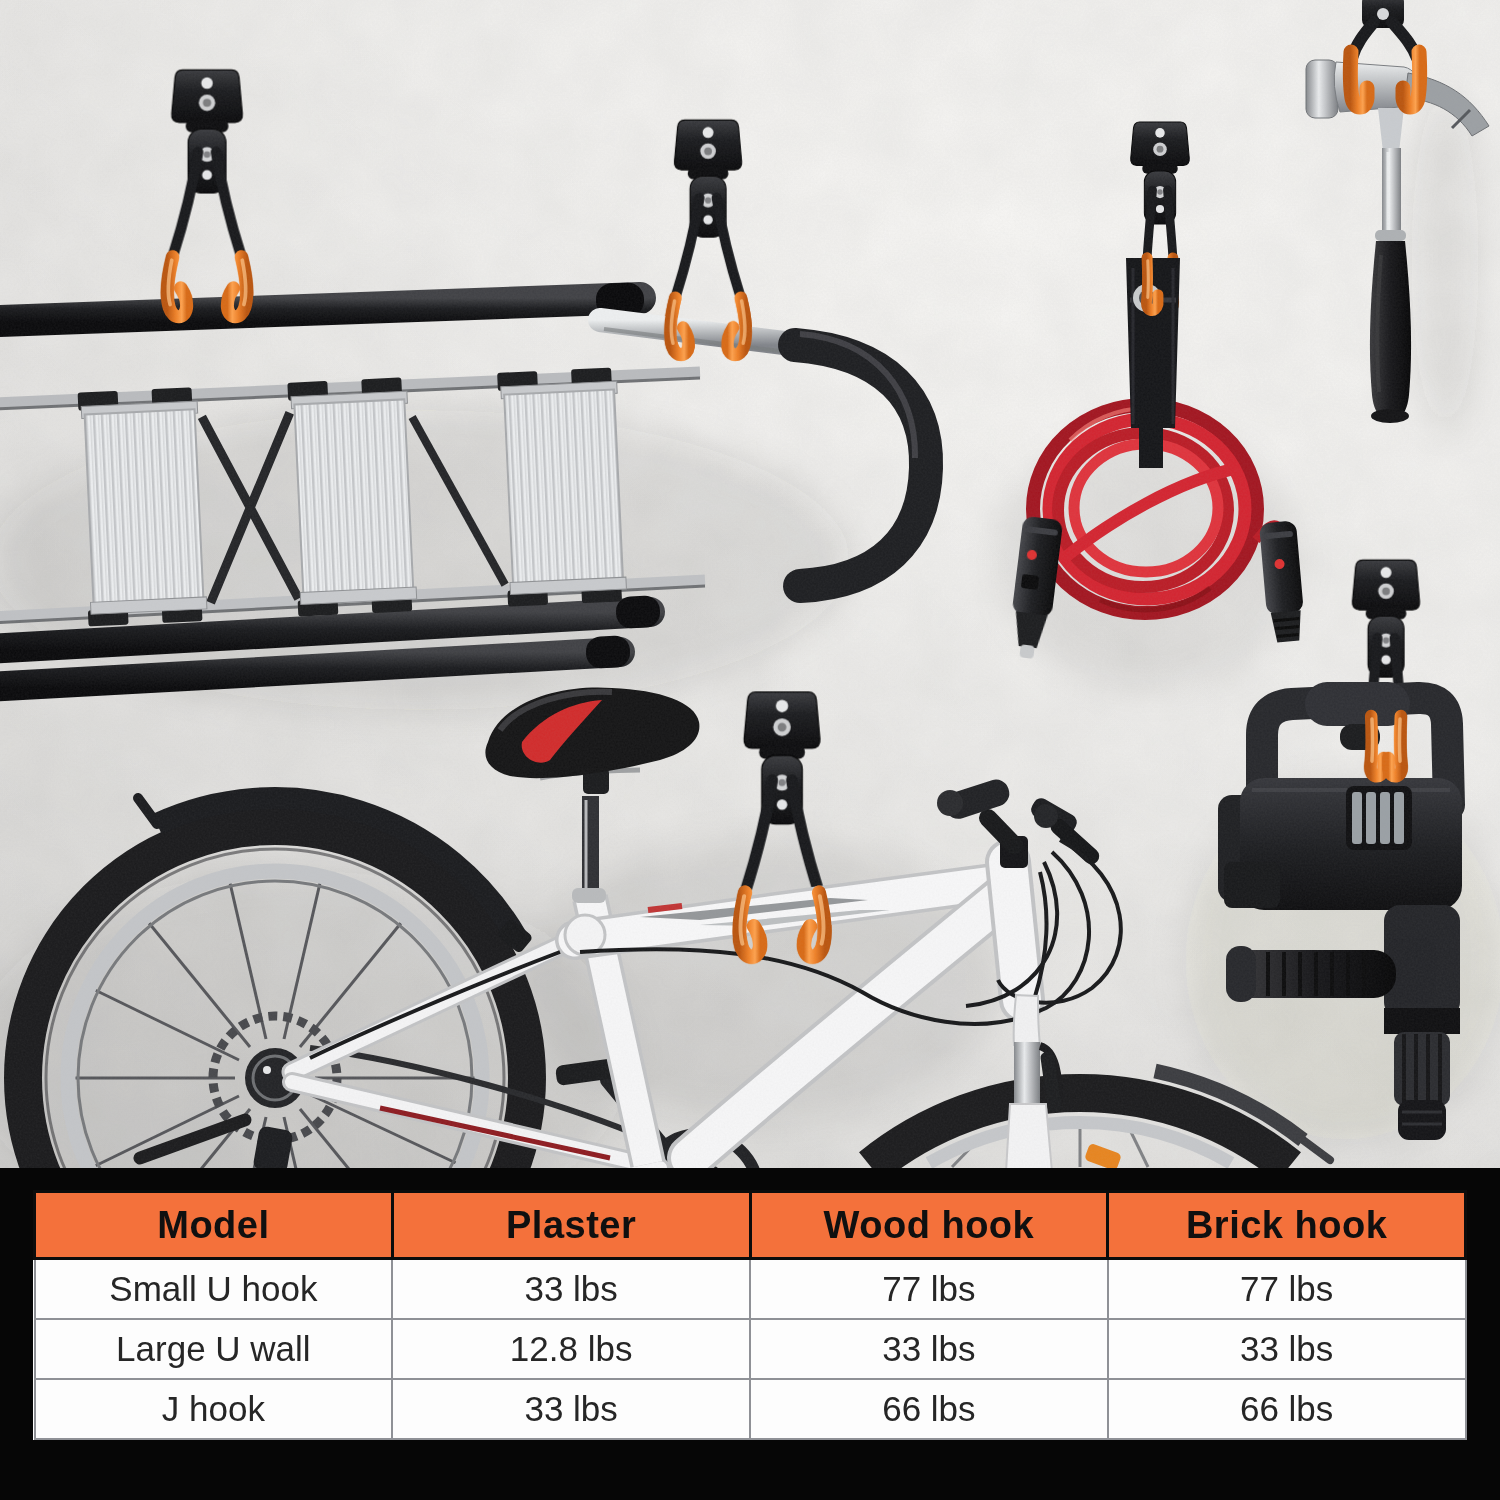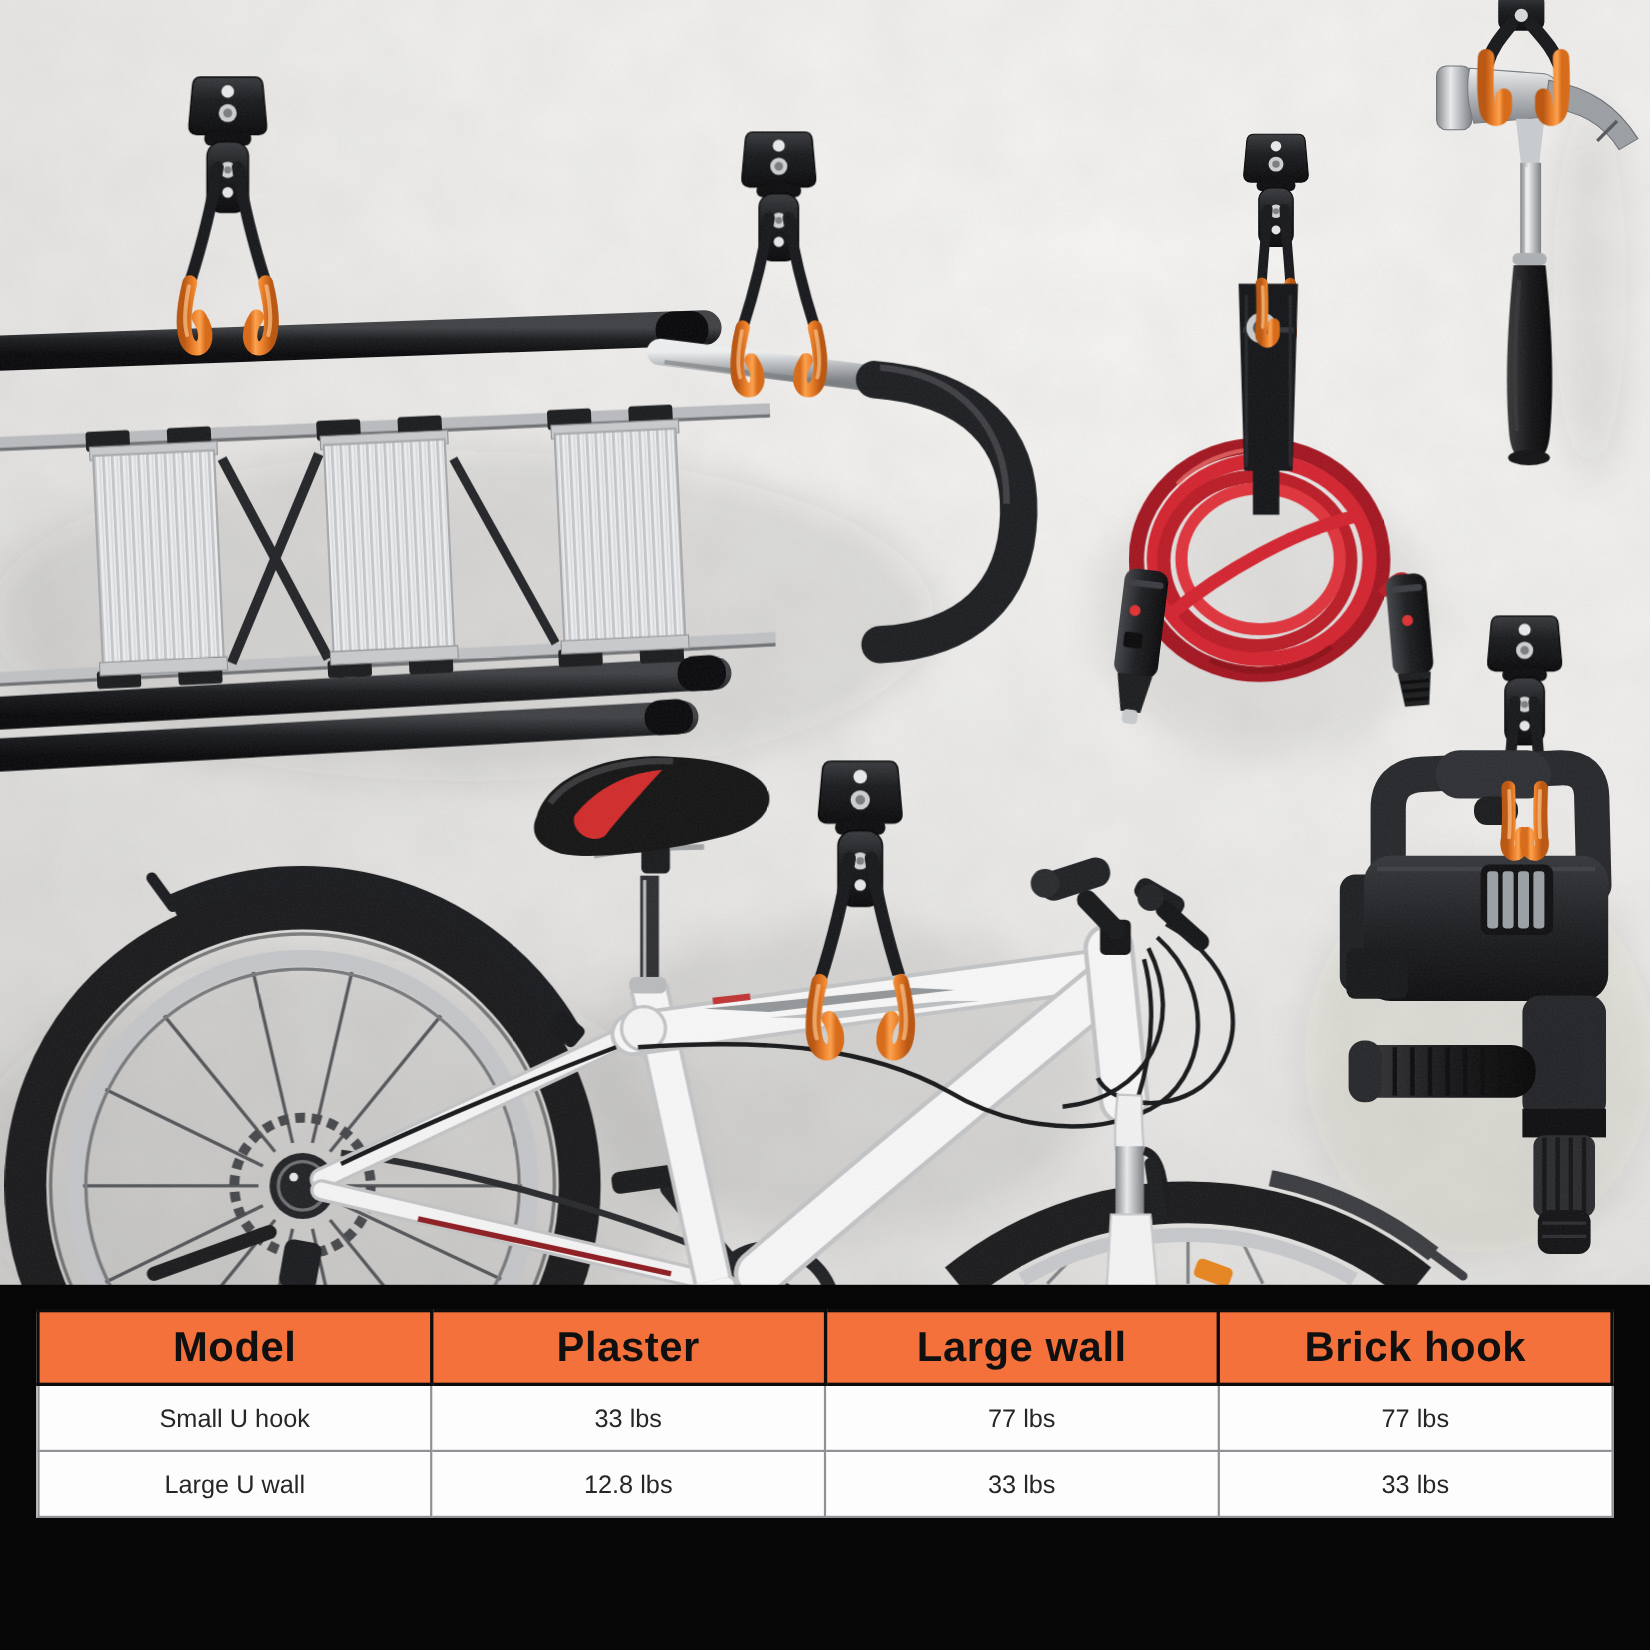--- a/index.html
+++ b/index.html
@@ -4,21 +4,21 @@
 <style>
   html,body{margin:0;padding:0;}
   body{width:1500px;height:1500px;overflow:hidden;background:#ffffff;
        font-family:"Liberation Sans", sans-serif;}
   .stage{position:relative;width:1229px;height:1500px;}
   svg.scene{position:absolute;top:0;left:0;display:block;}
   .band{position:absolute;left:0;top:1168px;width:1500px;height:332px;background:#060606;}
   table.cap{border-collapse:collapse;table-layout:fixed;width:1434px;margin:22px 0 0 33px;background:#ffffff;}
   table.cap th{background:#f4713b;border:3px solid #0c0c0c;height:62px;
       font-size:38px;font-weight:bold;color:#101010;letter-spacing:.5px;text-align:center;}
-  table.cap td{border:2px solid #8f9196;height:56px;font-size:23px;color:#262626;
+  table.cap td{border:2px solid #8f9196;height:56px;font-size:35px;color:#262626;
       text-align:center;background:#fdfdfd;}
 </style>
 </head>
 <body>
 
 <div class="stage">
 
 <svg class="scene" width="1500" height="1172" viewBox="0 0 1500 1172" xmlns="http://www.w3.org/2000/svg">
 <defs>
   <radialGradient id="wallG" cx="0.68" cy="0.22" r="1.15">
@@ -428,34 +428,40 @@
 <rect width="1500" height="1172" filter="url(#grain)" opacity="0.16"></rect>
 <rect width="1500" height="1172" fill="url(#vig)"></rect>
 </svg>
 
 <div class="band">
   <table class="cap">
     <thead>
       <tr>
         <th>Model</th>
         <th>Plaster</th>
-        <th>Large wall</th>
+        <th>Wood hook</th>
         <th>Brick hook</th>
       </tr>
     </thead>
     <tbody>
       <tr>
         <td>Small U hook</td>
         <td>33 lbs</td>
         <td>77 lbs</td>
         <td>77 lbs</td>
       </tr>
       <tr>
         <td>Large U wall</td>
         <td>12.8 lbs</td>
         <td>33 lbs</td>
         <td>33 lbs</td>
       </tr>
+      <tr>
+        <td>J hook</td>
+        <td>33 lbs</td>
+        <td>66 lbs</td>
+        <td>66 lbs</td>
+      </tr>
     </tbody>
   </table>
 </div>
 
 </div>
 
 </body></html>

